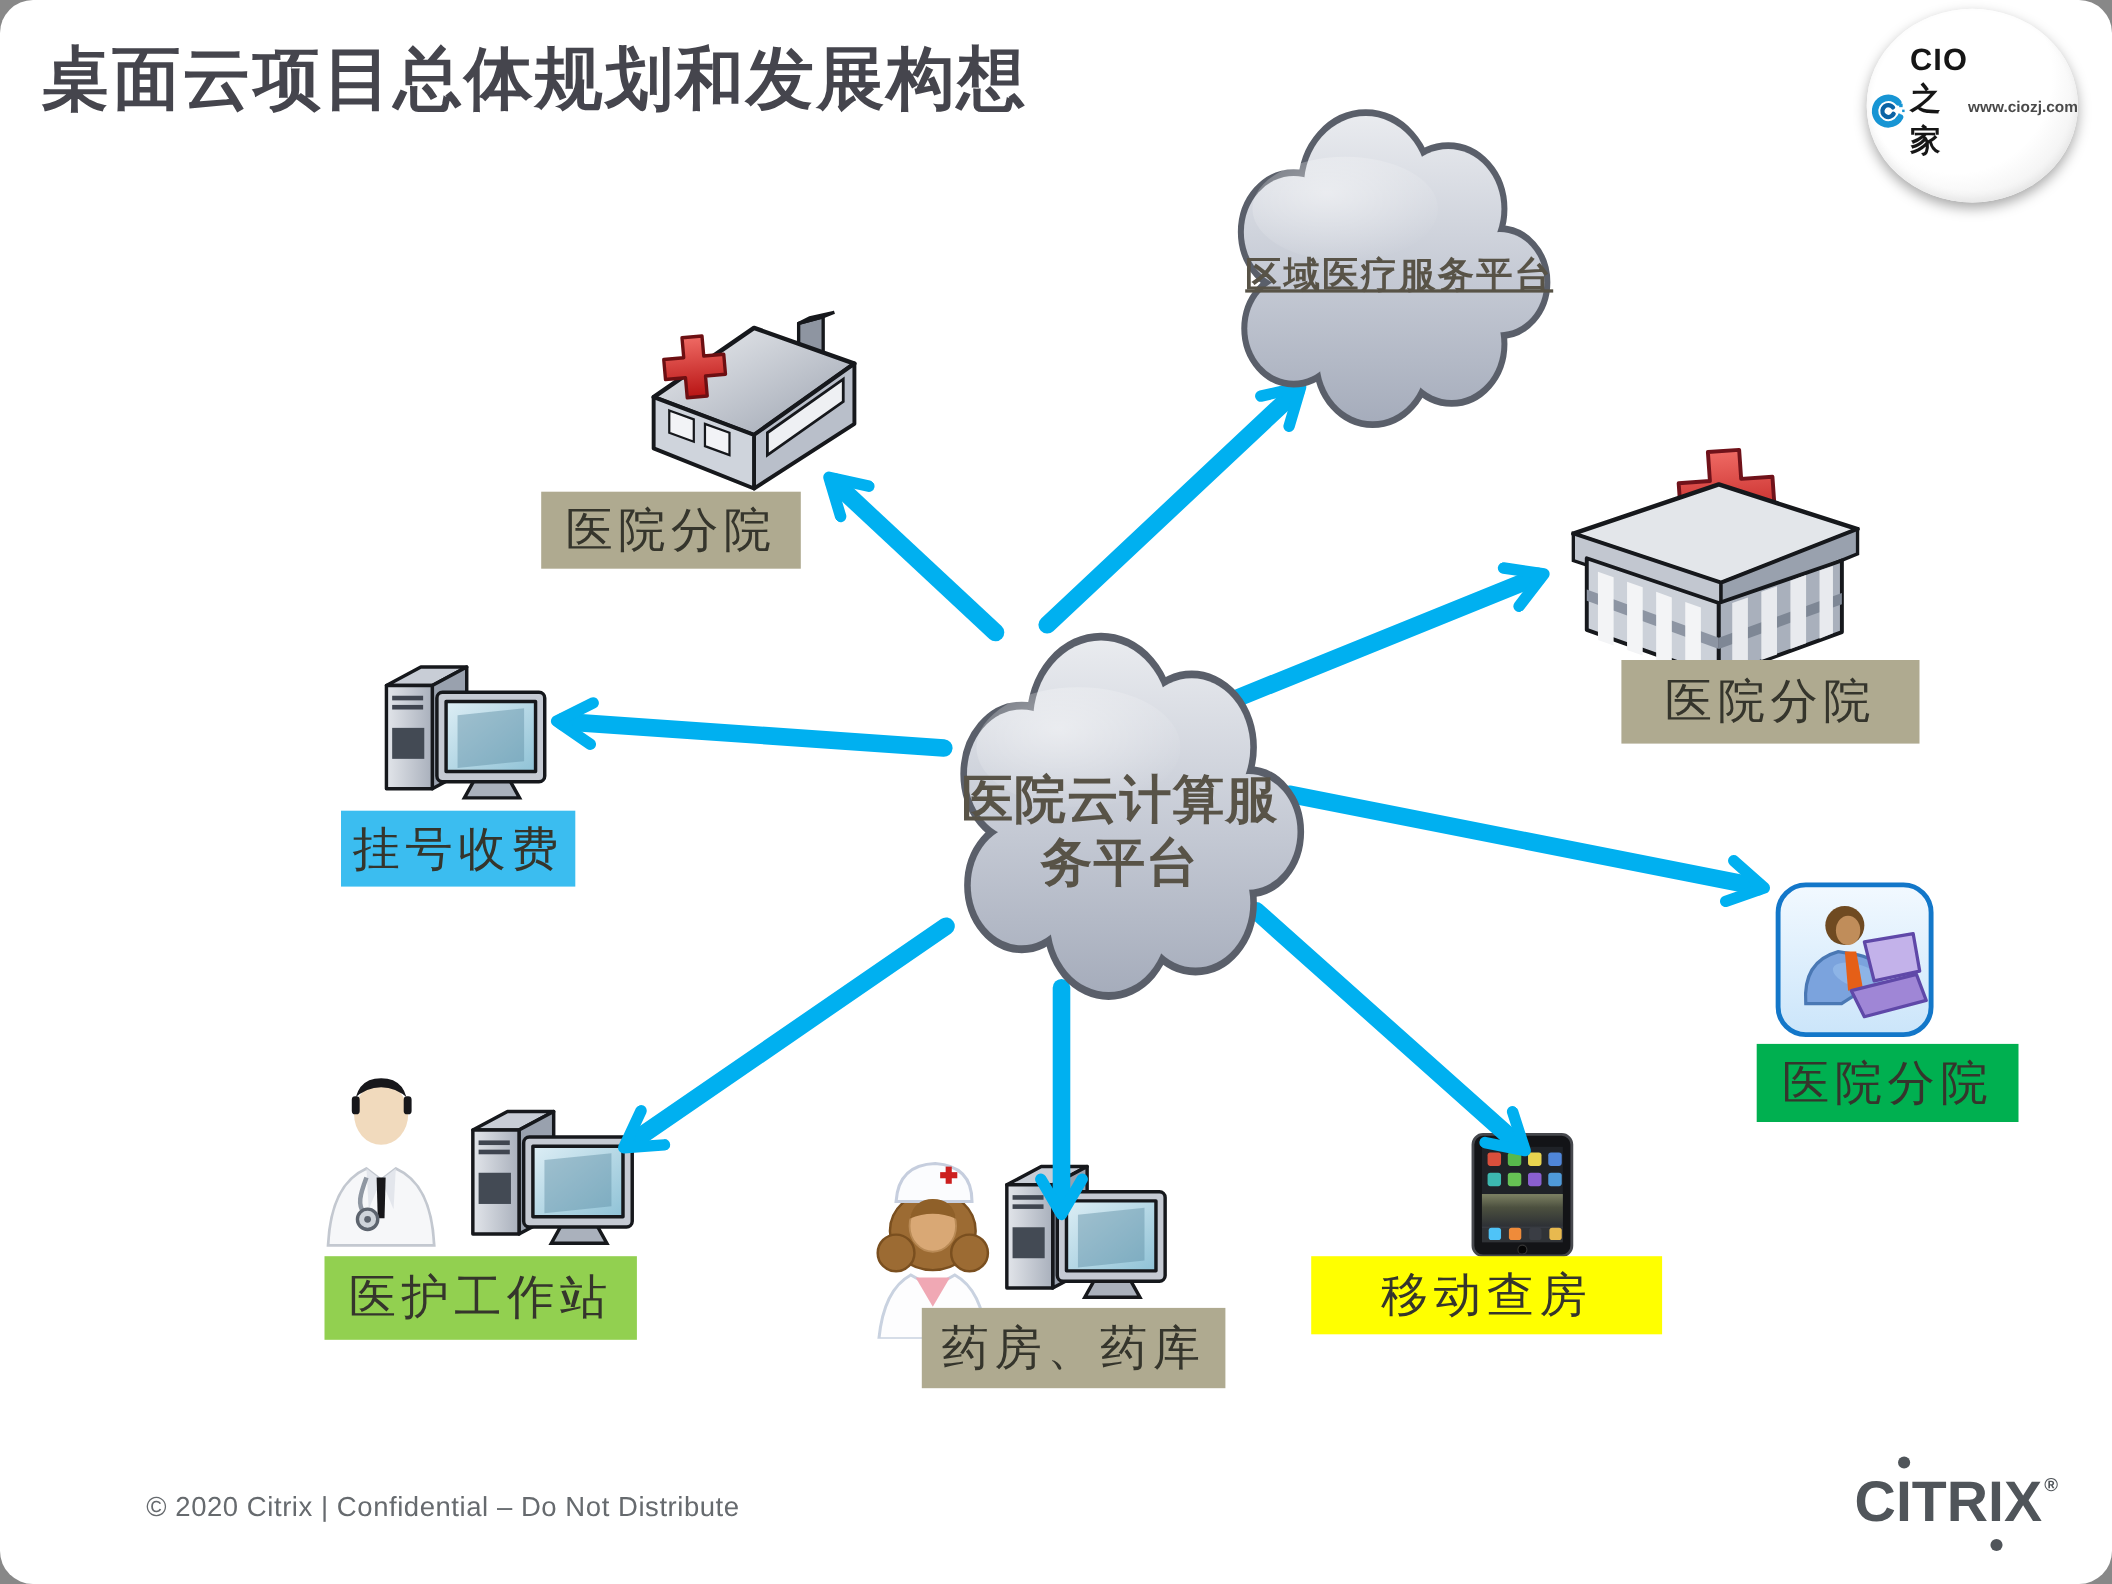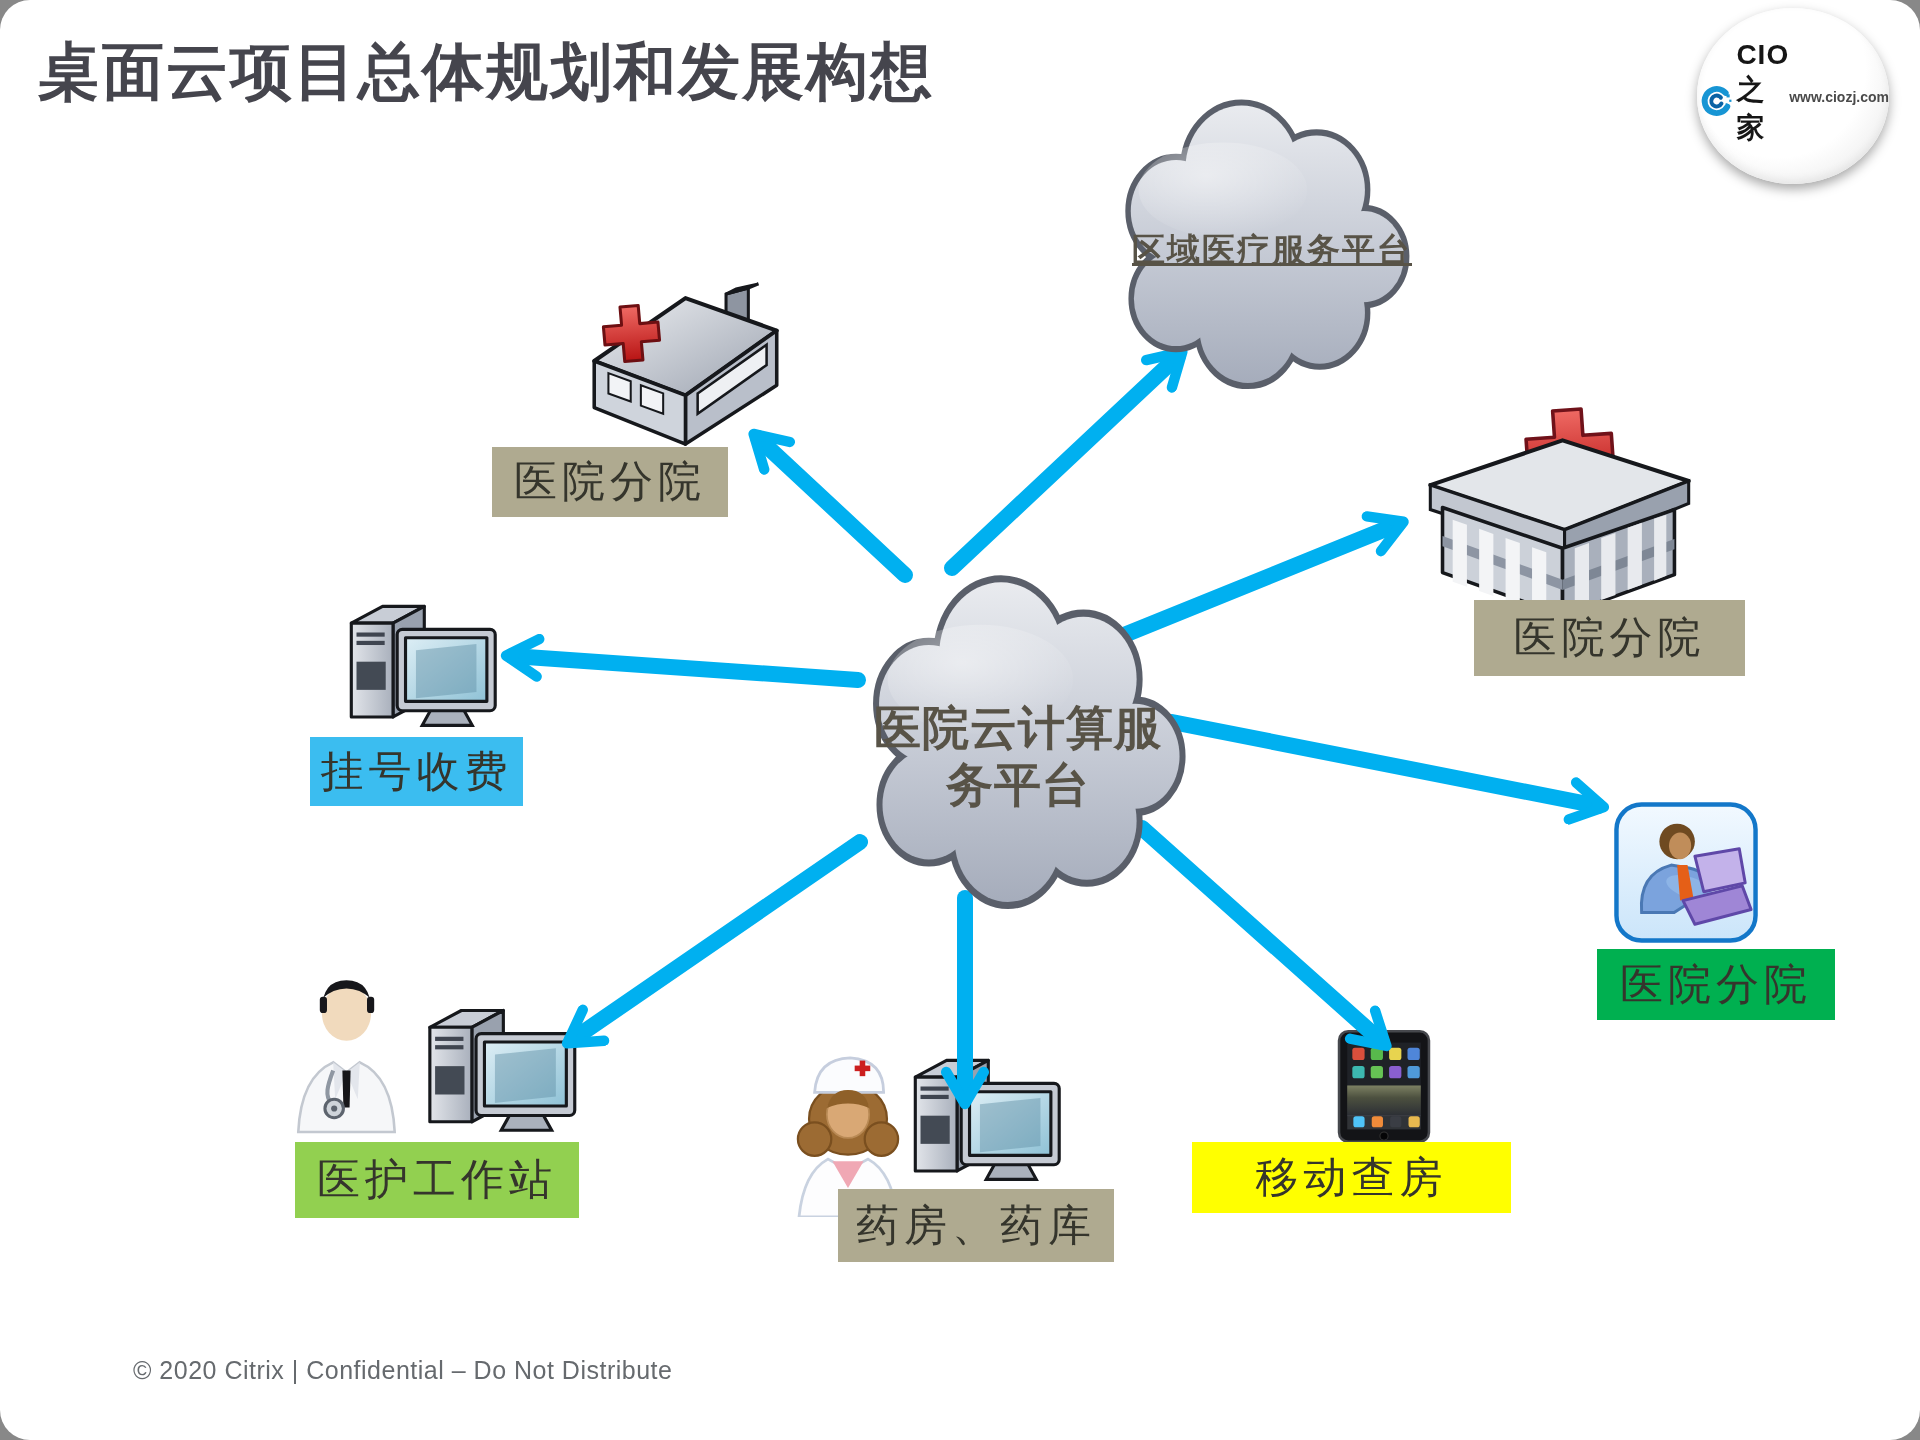--- a/index.html
+++ b/index.html
@@ -281,14 +281,17 @@
   <div class="node-label" style="left: 492px; top: 447px; width: 236px; height: 70px; background-color: rgb(175, 170, 144);">医院分院</div>
   <div class="node-label" style="left: 310px; top: 737px; width: 213px; height: 69px; background-color: rgb(59, 189, 240);">挂号收费</div>
   <div class="node-label" style="left: 1474px; top: 600px; width: 271px; height: 76px; background-color: rgb(175, 170, 144);">医院分院</div>
   <div class="node-label" style="left: 1597px; top: 949px; width: 238px; height: 71px; background-color: rgb(0, 176, 80);">医院分院</div>
   <div class="node-label" style="left: 295px; top: 1142px; width: 284px; height: 76px; background-color: rgb(146, 208, 80);">医护工作站</div>
   <div class="node-label" style="left: 838px; top: 1189px; width: 276px; height: 73px; background-color: rgb(175, 170, 144);">药房、药库</div>
   <div class="node-label" style="left: 1192px; top: 1142px; width: 319px; height: 71px; background-color: rgb(255, 255, 0);">移动查房</div>
 
   <div class="abs" id="footer">© 2020 Citrix | Confidential – Do Not Distribute</div>
 
+  <div class="abs" id="citrix">
+    <span>C</span><span class="dot-top">I</span><span>TR</span><span class="dot-bottom">I</span><span>X</span><span class="reg">®</span>
+  </div>
 
 </div>
 
 </body></html>

